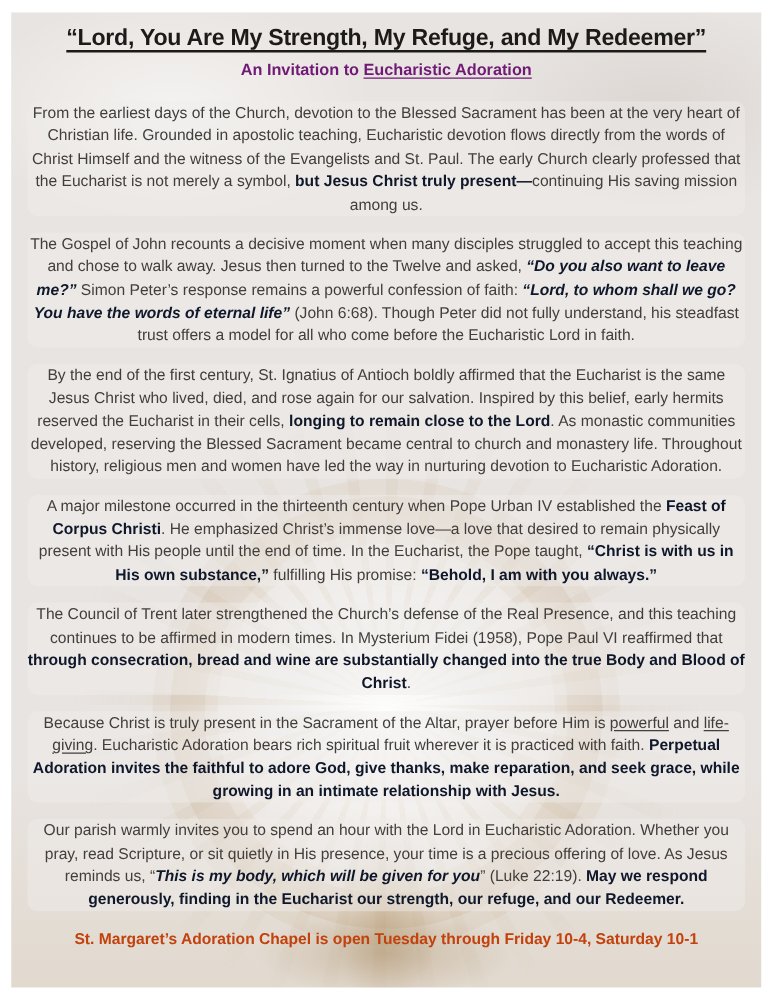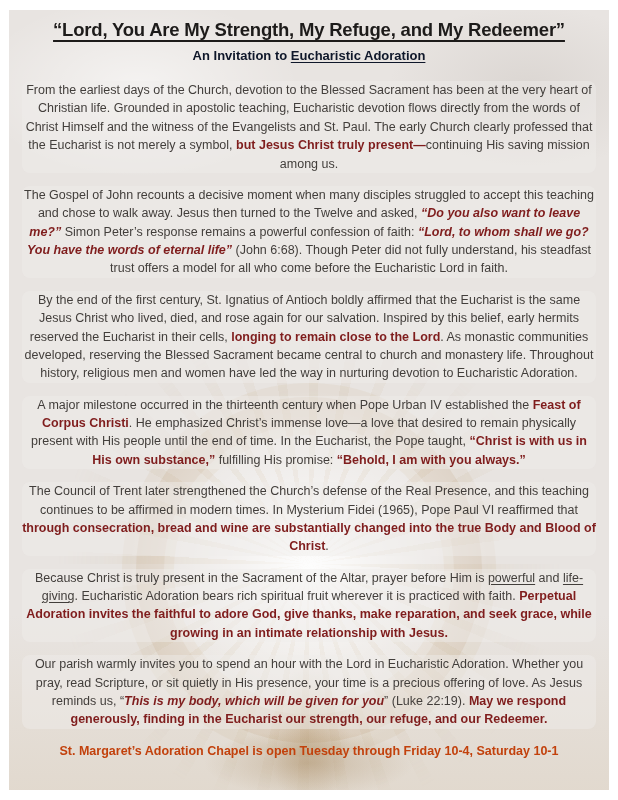--- a/index.html
+++ b/index.html
@@ -79,39 +79,39 @@
     color: #1d1b1a;
     text-decoration: underline;
     text-decoration-thickness: 2px;
     text-underline-offset: 4px;
     white-space: nowrap;
   }
   h2.subtitle {
     margin: 0 0 18px 0;
     font-size: 13px;
     font-weight: bold;
-    color: #0f172a;
+    color: #701a75;
   }
   p.body-par {
     margin: 0 auto 13px auto;
     max-width: 578px;
     font-size: 12.5px;
     line-height: 1.47;
     background: rgba(240,237,234,0.45);
     border-radius: 8px;
   }
   p.footer-line {
     margin: 4px auto 0 auto;
     max-width: 578px;
     font-size: 12.5px;
     line-height: 1.45;
     font-weight: bold;
     color: #c2410c;
   }
-  .b { font-weight: bold; color: #7f1d1d; }
+  .b { font-weight: bold; color: #0f172a; }
   .i { font-style: italic; }
   .u { text-decoration: underline; text-underline-offset: 2px; }
 </style>
 </head>
 <body>
 
 <div class="page">
   <div class="inner">
 
     <div class="bg-layer bg-swirl-topleft"></div>
@@ -124,20 +124,20 @@
     <div class="bg-layer bg-host-glow"></div>
 
     <div class="content">
       <h1 class="title">“Lord, You Are My Strength, My Refuge, and My Redeemer”</h1>
       <h2 class="subtitle"><span>An Invitation to </span><span class="u">Eucharistic Adoration</span></h2>
 
       <p class="body-par"><span>From the earliest days of the Church, devotion to the Blessed Sacrament has been at the very heart of Christian life. Grounded in apostolic teaching, Eucharistic devotion flows directly from the words of Christ Himself and the witness of the Evangelists and St. Paul. The early Church clearly professed that the Eucharist is not merely a symbol, </span><span class="b">but Jesus Christ truly present—</span><span>continuing His saving mission among us.</span></p>
       <p class="body-par"><span>The Gospel of John recounts a decisive moment when many disciples struggled to accept this teaching and chose to walk away. Jesus then turned to the Twelve and asked, </span><span class="b i">“Do you also want to leave me?”</span><span> Simon Peter’s response remains a powerful confession of faith: </span><span class="b i">“Lord, to whom shall we go? You have the words of eternal life”</span><span> (John 6:68). Though Peter did not fully understand, his steadfast trust offers a model for all who come before the Eucharistic Lord in faith.</span></p>
       <p class="body-par"><span>By the end of the first century, St. Ignatius of Antioch boldly affirmed that the Eucharist is the same Jesus Christ who lived, died, and rose again for our salvation. Inspired by this belief, early hermits reserved the Eucharist in their cells, </span><span class="b">longing to remain close to the Lord</span><span>. As monastic communities developed, reserving the Blessed Sacrament became central to church and monastery life. Throughout history, religious men and women have led the way in nurturing devotion to Eucharistic Adoration.</span></p>
       <p class="body-par"><span>A major milestone occurred in the thirteenth century when Pope Urban IV established the </span><span class="b">Feast of Corpus Christi</span><span>. He emphasized Christ’s immense love—a love that desired to remain physically present with His people until the end of time. In the Eucharist, the Pope taught, </span><span class="b">“Christ is with us in His own substance,”</span><span> fulfilling His promise: </span><span class="b">“Behold, I am with you always.”</span></p>
-      <p class="body-par"><span>The Council of Trent later strengthened the Church’s defense of the Real Presence, and this teaching continues to be affirmed in modern times. In Mysterium Fidei (1965), Pope Paul VI reaffirmed that </span><span class="b">through consecration, bread and wine are substantially changed into the true Body and Blood of Christ</span><span>.</span></p>
+      <p class="body-par"><span>The Council of Trent later strengthened the Church’s defense of the Real Presence, and this teaching continues to be affirmed in modern times. In Mysterium Fidei (1958), Pope Paul VI reaffirmed that </span><span class="b">through consecration, bread and wine are substantially changed into the true Body and Blood of Christ</span><span>.</span></p>
       <p class="body-par"><span>Because Christ is truly present in the Sacrament of the Altar, prayer before Him is </span><span class="u">powerful</span><span> and </span><span class="u">life-giving</span><span>. Eucharistic Adoration bears rich spiritual fruit wherever it is practiced with faith. </span><span class="b">Perpetual Adoration invites the faithful to adore God, give thanks, make reparation, and seek grace, while growing in an intimate relationship with Jesus.</span></p>
       <p class="body-par"><span>Our parish warmly invites you to spend an hour with the Lord in Eucharistic Adoration. Whether you pray, read Scripture, or sit quietly in His presence, your time is a precious offering of love. As Jesus reminds us, “</span><span class="b i">This is my body, which will be given for you</span><span>” (Luke 22:19). </span><span class="b">May we respond generously, finding in the Eucharist our strength, our refuge, and our Redeemer.</span></p>
 
       <p class="footer-line">St. Margaret’s Adoration Chapel is open Tuesday through Friday 10-4, Saturday 10-1</p>
     </div>
   </div>
 </div>
 
 </body></html>

